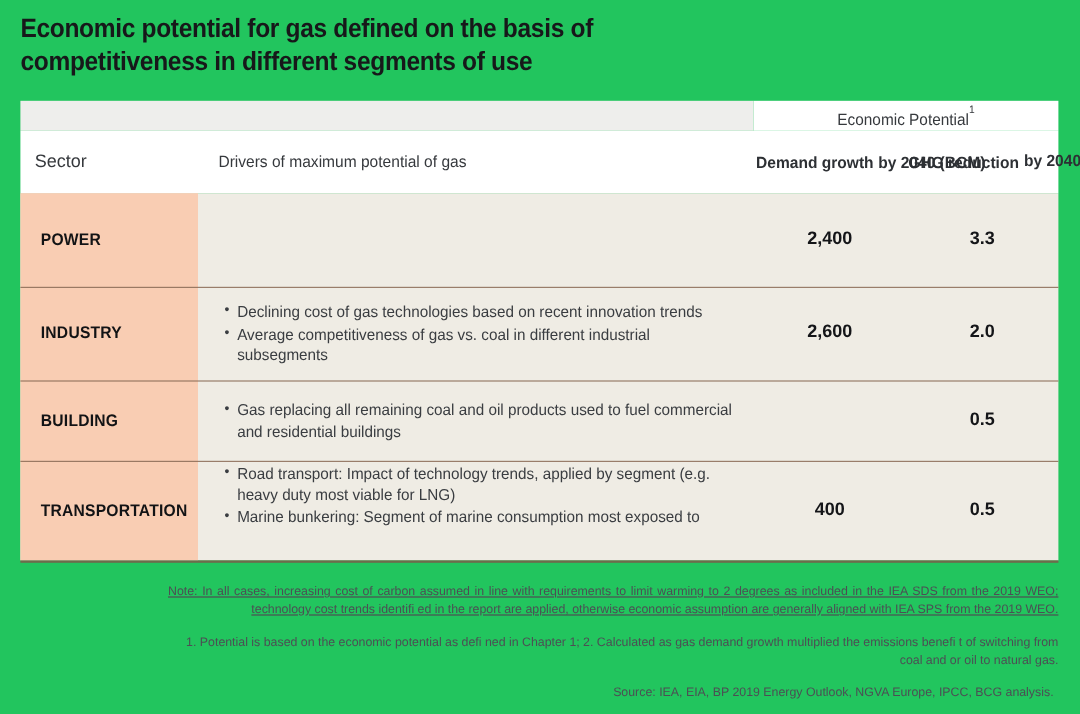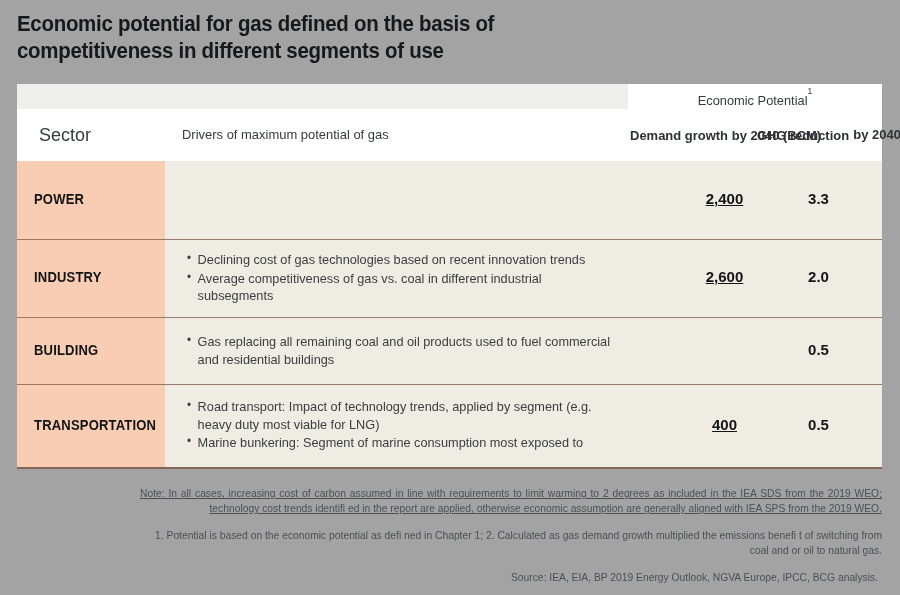--- a/index.html
+++ b/index.html
@@ -10,21 +10,21 @@
   body {
     width: 900px;
     height: 595px;
     overflow: hidden;
     font-family: "Liberation Sans", sans-serif;
   }
   #page {
     position: relative;
     width: 900px;
     height: 595px;
-    background: #a3a3a3;
+    background: #22c55e;
     box-sizing: border-box;
   }
 
   
   #title-block {
     position: absolute;
     left: 17px;
     top: 10px;
     width: 660px;
   }
@@ -92,22 +92,22 @@
     height: 52px;
     background: #ffffff;
   }
   #hdr-sector {
     position: absolute;
     left: 0px;
     top: 25px;
     width: 148px;
     height: 65px;
     line-height: 52px;
-    padding-left: 22px;
-    font-size: 18px;
+    padding-left: 12px;
+    font-size: 15px;
     color: #36393d;
     white-space: nowrap;
   }
   #hdr-drivers {
     position: absolute;
     left: 165px;
     top: 25px;
     width: 440px;
     height: 52px;
     line-height: 52px;
@@ -208,21 +208,21 @@
     font-size: 12px;
     color: #3a3d41;
   }
   .num-cell {
     position: absolute;
     font-size: 15px;
     font-weight: bold;
     color: #141518;
     text-align: center;
   }
-  .num-demand { left: 644px; width: 127px; text-decoration: underline; }
+  .num-demand { left: 611px; width: 127px; }
   .num-ghg    { left: 738px; width: 127px; }
 
   
   #notes {
     position: absolute;
     left: 140px;
     top: 486px;
     width: 742px;
     font-size: 10.3px;
     line-height: 15px;
@@ -285,21 +285,21 @@
           <div class="sector-label" style="top: 24.5px;">BUILDING</div>
           <div class="drivers" style="top: 16px;">
             <ul>
               <li>Gas replacing all remaining coal and oil products used to fuel commercial and residential buildings</li>
             </ul>
           </div>
           <div class="num-cell num-ghg" style="top: 23.5px;">0.5</div>
         </div>
         <div class="row" style="top: 300px; height: 83px;">
           <div class="sector-label" style="top: 32.5px;">TRANSPORTATION</div>
-          <div class="drivers" style="top: 14px;">
+          <div class="drivers" style="top: 2px;">
             <ul>
               <li>Road transport: Impact of technology trends, applied by segment (e.g. heavy duty most viable for LNG)</li>
               <li>Marine bunkering: Segment of marine consumption most exposed to</li>
             </ul>
           </div>
           <div class="num-cell num-demand" style="top: 31.5px;">400</div>
           <div class="num-cell num-ghg" style="top: 31.5px;">0.5</div>
         </div>
       </div>
 

